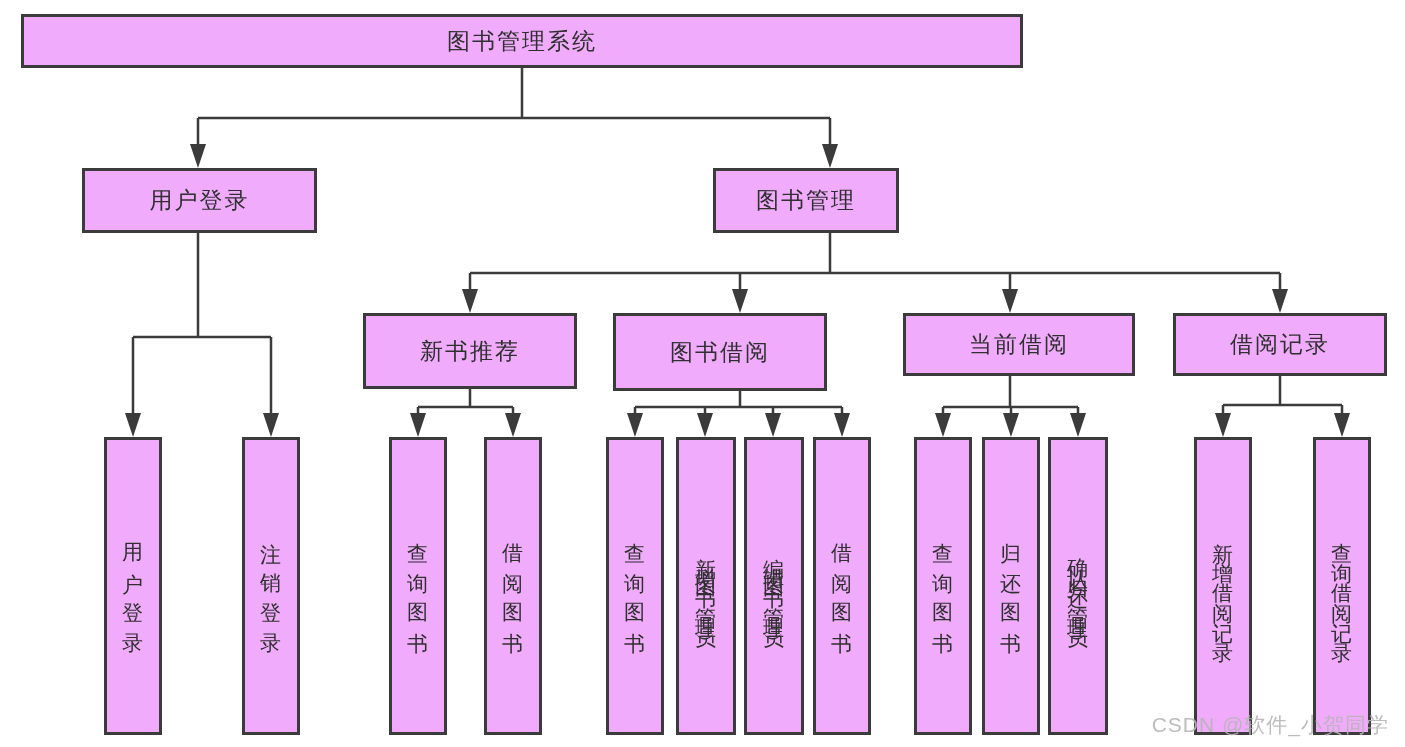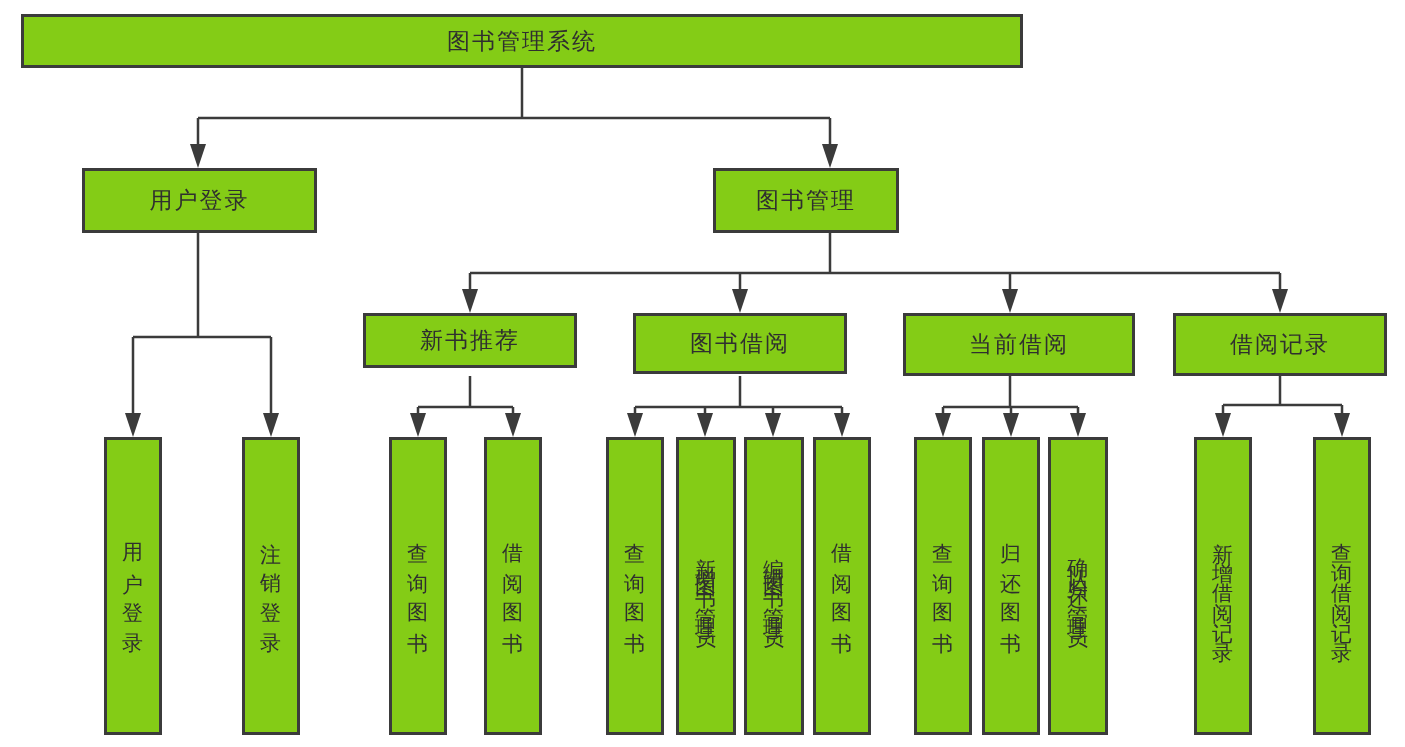--- a/index.html
+++ b/index.html
@@ -3,21 +3,21 @@
 <meta charset="utf-8">
 <style>
   html,body { margin:0; padding:0; background:#ffffff; }
   .canvas {
     position:relative; width:1405px; height:747px; background:#ffffff;
     font-family:"Liberation Sans", sans-serif; overflow:hidden;
   }
   .connector-layer { position:absolute; left:0; top:0; z-index:0; }
   .node {
     position:absolute; box-sizing:border-box; z-index:1;
-    border:3px solid #3b3b3b; background:#84cc16;
+    border:3px solid #3b3b3b; background:#f0abfc;
     display:flex; align-items:center; justify-content:center;
     color:#2f2f2f;
   }
   .hbox .lbl { font-size:23px; letter-spacing:2px; white-space:nowrap; }
   .vbox .lbl {
     writing-mode:vertical-rl; text-orientation:mixed;
     font-size:21px; line-height:1;
   }
   .sp-wide  { letter-spacing:30px; }
   .sp-mid   { letter-spacing:20px; }
@@ -70,24 +70,24 @@
     <span class="lbl">图书管理系统</span>
   </div>
 
   <div class="node hbox" style="left:82px;top:168px;width:235px;height:65px">
     <span class="lbl">用户登录</span>
   </div>
   <div class="node hbox" style="left:713px;top:168px;width:186px;height:65px">
     <span class="lbl">图书管理</span>
   </div>
 
-  <div class="node hbox" style="left:363px;top:313px;width:214px;height:55px">
+  <div class="node hbox" style="left:363px;top:313px;width:214px;height:76px">
     <span class="lbl">新书推荐</span>
   </div>
-  <div class="node hbox" style="left:633px;top:313px;width:214px;height:61px">
+  <div class="node hbox" style="left:613px;top:313px;width:214px;height:78px">
     <span class="lbl">图书借阅</span>
   </div>
   <div class="node hbox" style="left:903px;top:313px;width:232px;height:63px">
     <span class="lbl">当前借阅</span>
   </div>
   <div class="node hbox" style="left:1173px;top:313px;width:214px;height:63px">
     <span class="lbl">借阅记录</span>
   </div>
 
   <div class="node vbox" style="left:104px;top:437px;width:58px;height:298px">
@@ -127,14 +127,15 @@
     <span class="lbl sp-tight">确认归还（管理员）</span>
   </div>
 
   <div class="node vbox" style="left:1194px;top:437px;width:58px;height:298px">
     <span class="lbl sp-mid">新增借阅记录</span>
   </div>
   <div class="node vbox" style="left:1313px;top:437px;width:58px;height:298px">
     <span class="lbl sp-mid">查询借阅记录</span>
   </div>
 
+  <div class="watermark">CSDN @软件_小贺同学</div>
 
 </div>
 
 </body></html>

